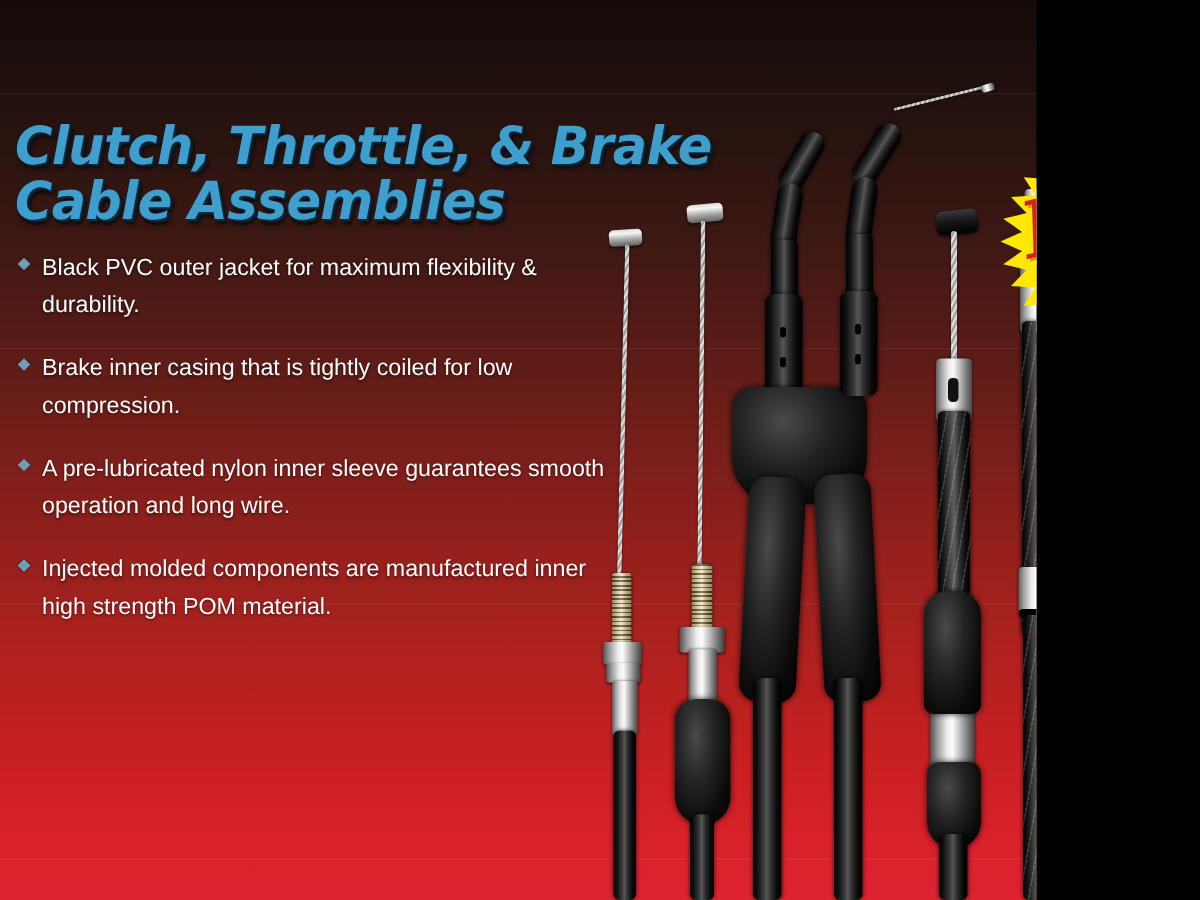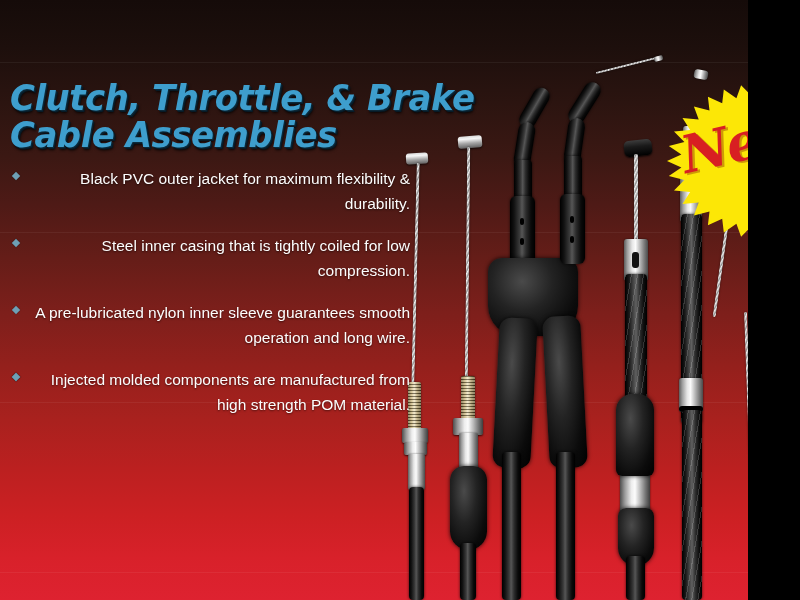--- a/index.html
+++ b/index.html
@@ -7,21 +7,21 @@
 
   html, body {
     width:800px; height:600px;
     background:#000;
     font-family:"Liberation Sans", sans-serif;
     overflow:hidden;
   }
 
   #banner {
     position:relative;
-    width:748px; height:600px;
+    width:691px; height:600px;
     overflow:hidden;
     background:
       linear-gradient(180deg,
         #150b09 0%,
         #1d0f0c 8%,
         #2b1410 17%,
         #3b1813 26%,
         #4e1a16 34%,
         #651d18 43%,
         #7d1f1b 52%,
@@ -73,21 +73,20 @@
   #features {
     position:absolute;
     left:10px; top:166px;
     width:400px;
     z-index:6;
   }
   .feature {
     position:relative;
     margin-bottom:17px;
     padding-left:18px;
-    text-align:right;
   }
   .bullet-diamond {
     position:absolute;
     left:3px; top:7px;
     width:6px; height:6px;
     background:#6e9fb5;
     transform:rotate(45deg);
     box-shadow:0 0 1px rgba(0,0,0,0.6);
   }
   .feature-text {
@@ -304,35 +303,35 @@
     <div class="title-line">Cable Assemblies</div>
   </div>
 
   <div id="features">
     <div class="feature">
       <span class="bullet-diamond"></span>
       <span class="feature-text">Black PVC outer jacket for maximum flexibility &amp; durability.</span>
     </div>
     <div class="feature">
       <span class="bullet-diamond"></span>
-      <span class="feature-text">Steel inner casing that is tightly coiled for low compression.</span>
+      <span class="feature-text">Brake inner casing that is tightly coiled for low compression.</span>
     </div>
     <div class="feature">
       <span class="bullet-diamond"></span>
       <span class="feature-text">A pre-lubricated nylon inner sleeve guarantees smooth operation and long wire.</span>
     </div>
     <div class="feature">
       <span class="bullet-diamond"></span>
     </div>
     <div class="feature">
       <span class="bullet-diamond"></span>
     </div>
     <div class="feature">
       <span class="bullet-diamond"></span>
-      <span class="feature-text">Injected molded components are manufactured from high strength POM material.</span>
+      <span class="feature-text">Injected molded components are manufactured inner high strength POM material.</span>
     </div>
   </div>
 
   <div id="new-badge">
     <svg viewBox="0 0 190 150" preserveAspectRatio="none">
       <polygon id="starburst-poly" fill="#FCE706" points="95.0,-2.3 102.6,9.8 112.9,-0.8 117.6,12.3 130.2,3.6 131.8,17.2 146.1,10.7 144.5,24.4 160.1,20.4 155.3,33.4 171.5,32.1 163.8,44.1 180.0,45.4 169.6,56.0 185.2,59.9 172.6,68.6 187.0,75.0 172.6,81.4 185.2,90.1 169.6,94.0 180.0,104.6 163.8,105.9 171.5,117.9 155.3,116.6 160.1,129.6 144.5,125.6 146.1,139.3 131.8,132.8 130.2,146.4 117.6,137.7 112.9,150.8 102.6,140.2 95.0,152.3 87.4,140.2 77.1,150.8 72.4,137.7 59.8,146.4 58.2,132.8 43.9,139.3 45.5,125.6 29.9,129.6 34.7,116.6 18.5,117.9 26.2,105.9 10.0,104.6 20.4,94.0 4.8,90.1 17.4,81.4 3.0,75.0 17.4,68.6 4.8,59.9 20.4,56.0 10.0,45.4 26.2,44.1 18.5,32.1 34.7,33.4 29.9,20.4 45.5,24.4 43.9,10.7 58.2,17.2 59.8,3.6 72.4,12.3 77.1,-0.8 87.4,9.8"></polygon>
     </svg>
     <div id="new-badge-label" style="color: rgb(216, 31, 34);">New!</div>
   </div>
 

